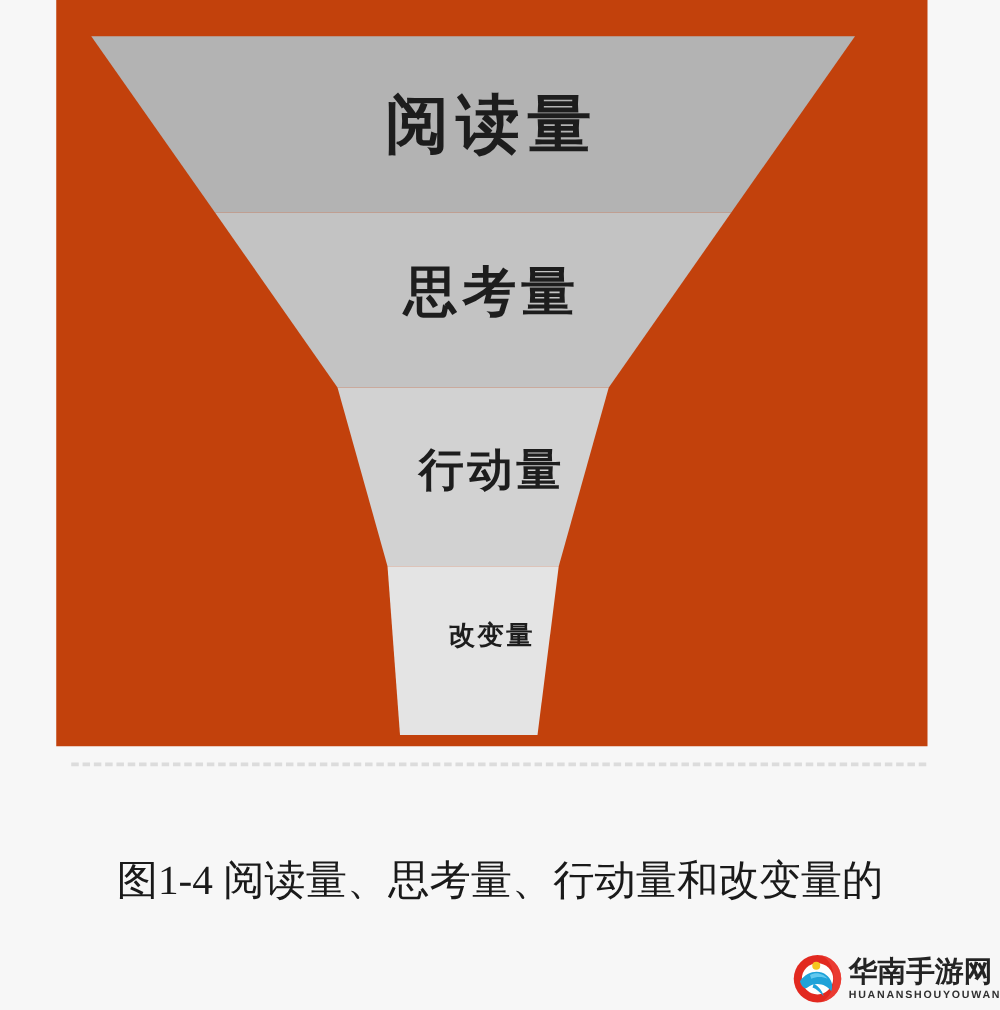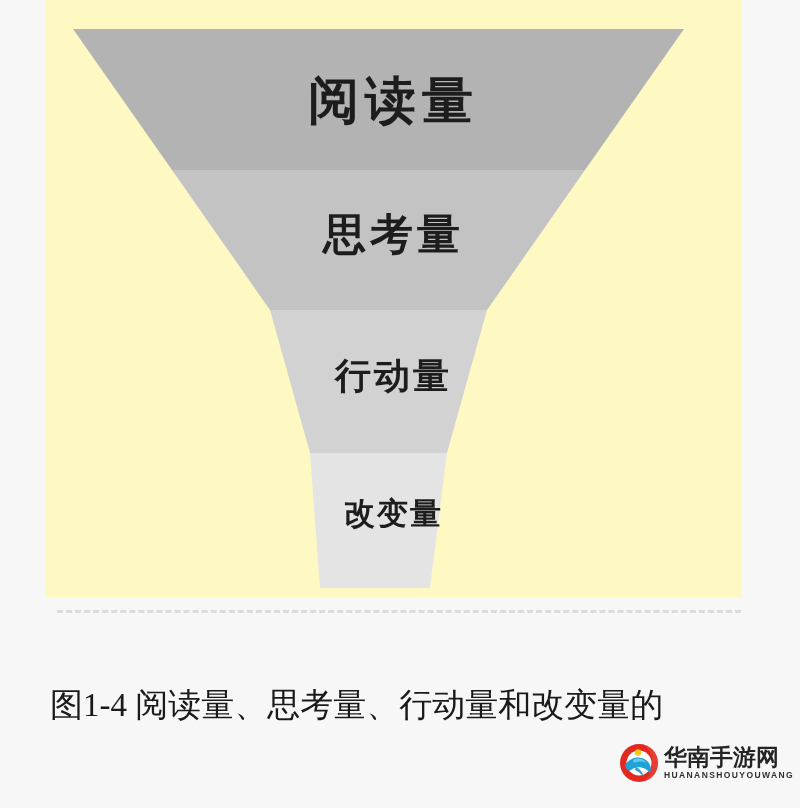--- a/index.html
+++ b/index.html
@@ -15,21 +15,21 @@
     position: relative;
   }
 
   
   #figure-card {
     position: absolute;
     left: 45px;
     top: 0px;
     width: 697px;
     height: 597px;
-    background: #fef9c3;
+    background: #c2410c;
     overflow: hidden;
   }
 
   
   #funnel {
     position: absolute;
     left: 0;
     top: 0;
     width: 697px;
     height: 597px;
@@ -44,59 +44,59 @@
     color: #1d1d1d;
     font-family: "Liberation Serif", "DejaVu Serif", serif;
     font-weight: 700;
     letter-spacing: 2px;
     white-space: nowrap;
     line-height: 1;
   }
   #label-read     { top: 76px;  font-size: 51px; letter-spacing: 6px; }
   #label-think    { top: 213px; font-size: 43px; letter-spacing: 4px; }
   #label-action   { top: 358px; font-size: 36px; letter-spacing: 3px; }
-  #label-change   { top: 498px; font-size: 31px; letter-spacing: 2px; }
+  #label-change   { top: 498px; font-size: 21px; letter-spacing: 2px; }
 
   
   #divider {
     position: absolute;
     left: 57px;
     top: 610px;
     width: 684px;
     height: 0;
     border-top: 3px dashed #dcdcdc;
   }
 
   
   #caption {
     position: absolute;
     left: 50px;
     top: 676px;
     width: 700px;
+    text-align: center;
     color: #1a1a1a;
     font-family: "Liberation Serif", "DejaVu Serif", serif;
     font-size: 33px;
     line-height: 58px;
     letter-spacing: 0px;
   }
   #caption-line-2 {
     display: block;
   }
 
   
   #watermark {
     position: absolute;
     left: 634px;
-    top: 740px;
+    top: 760px;
     width: 160px;
     height: 46px;
     display: flex;
     align-items: center;
     opacity: 0.97;
-    justify-content: flex-end;
   }
   #watermark-emblem {
     width: 40px;
     height: 40px;
     flex: 0 0 40px;
     margin-right: 5px;
   }
   #watermark-text {
     display: flex;
     flex-direction: column;

